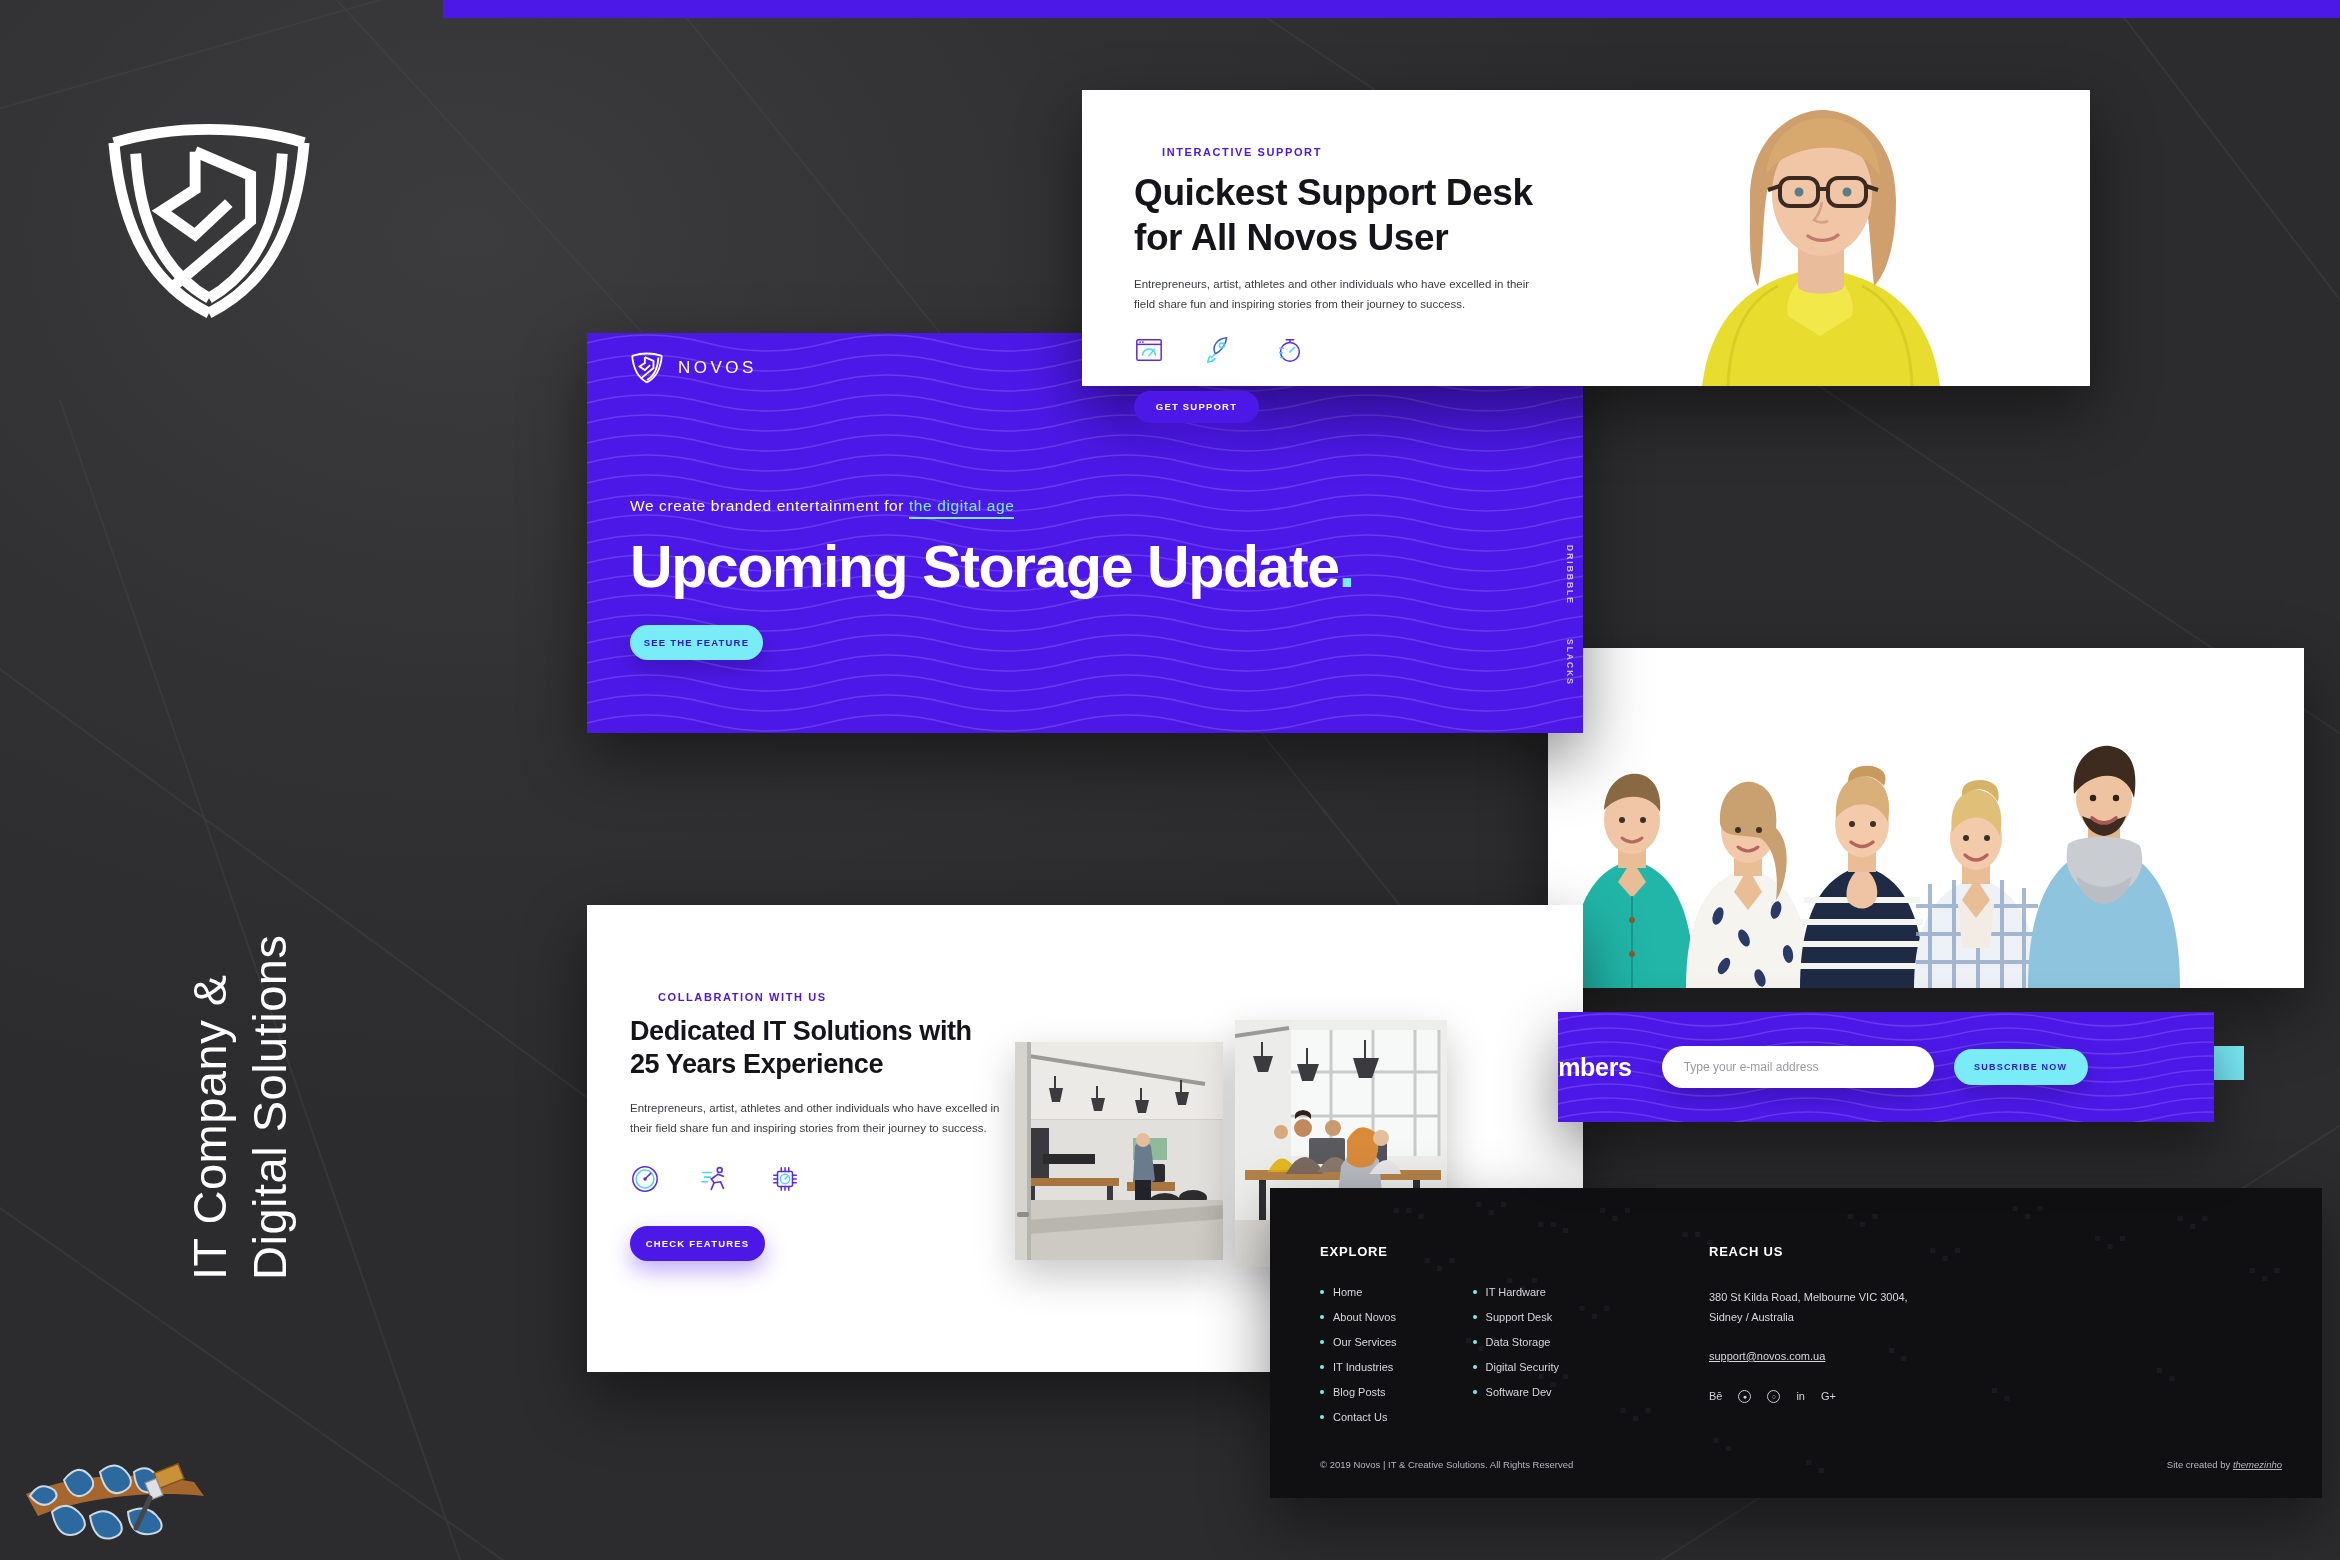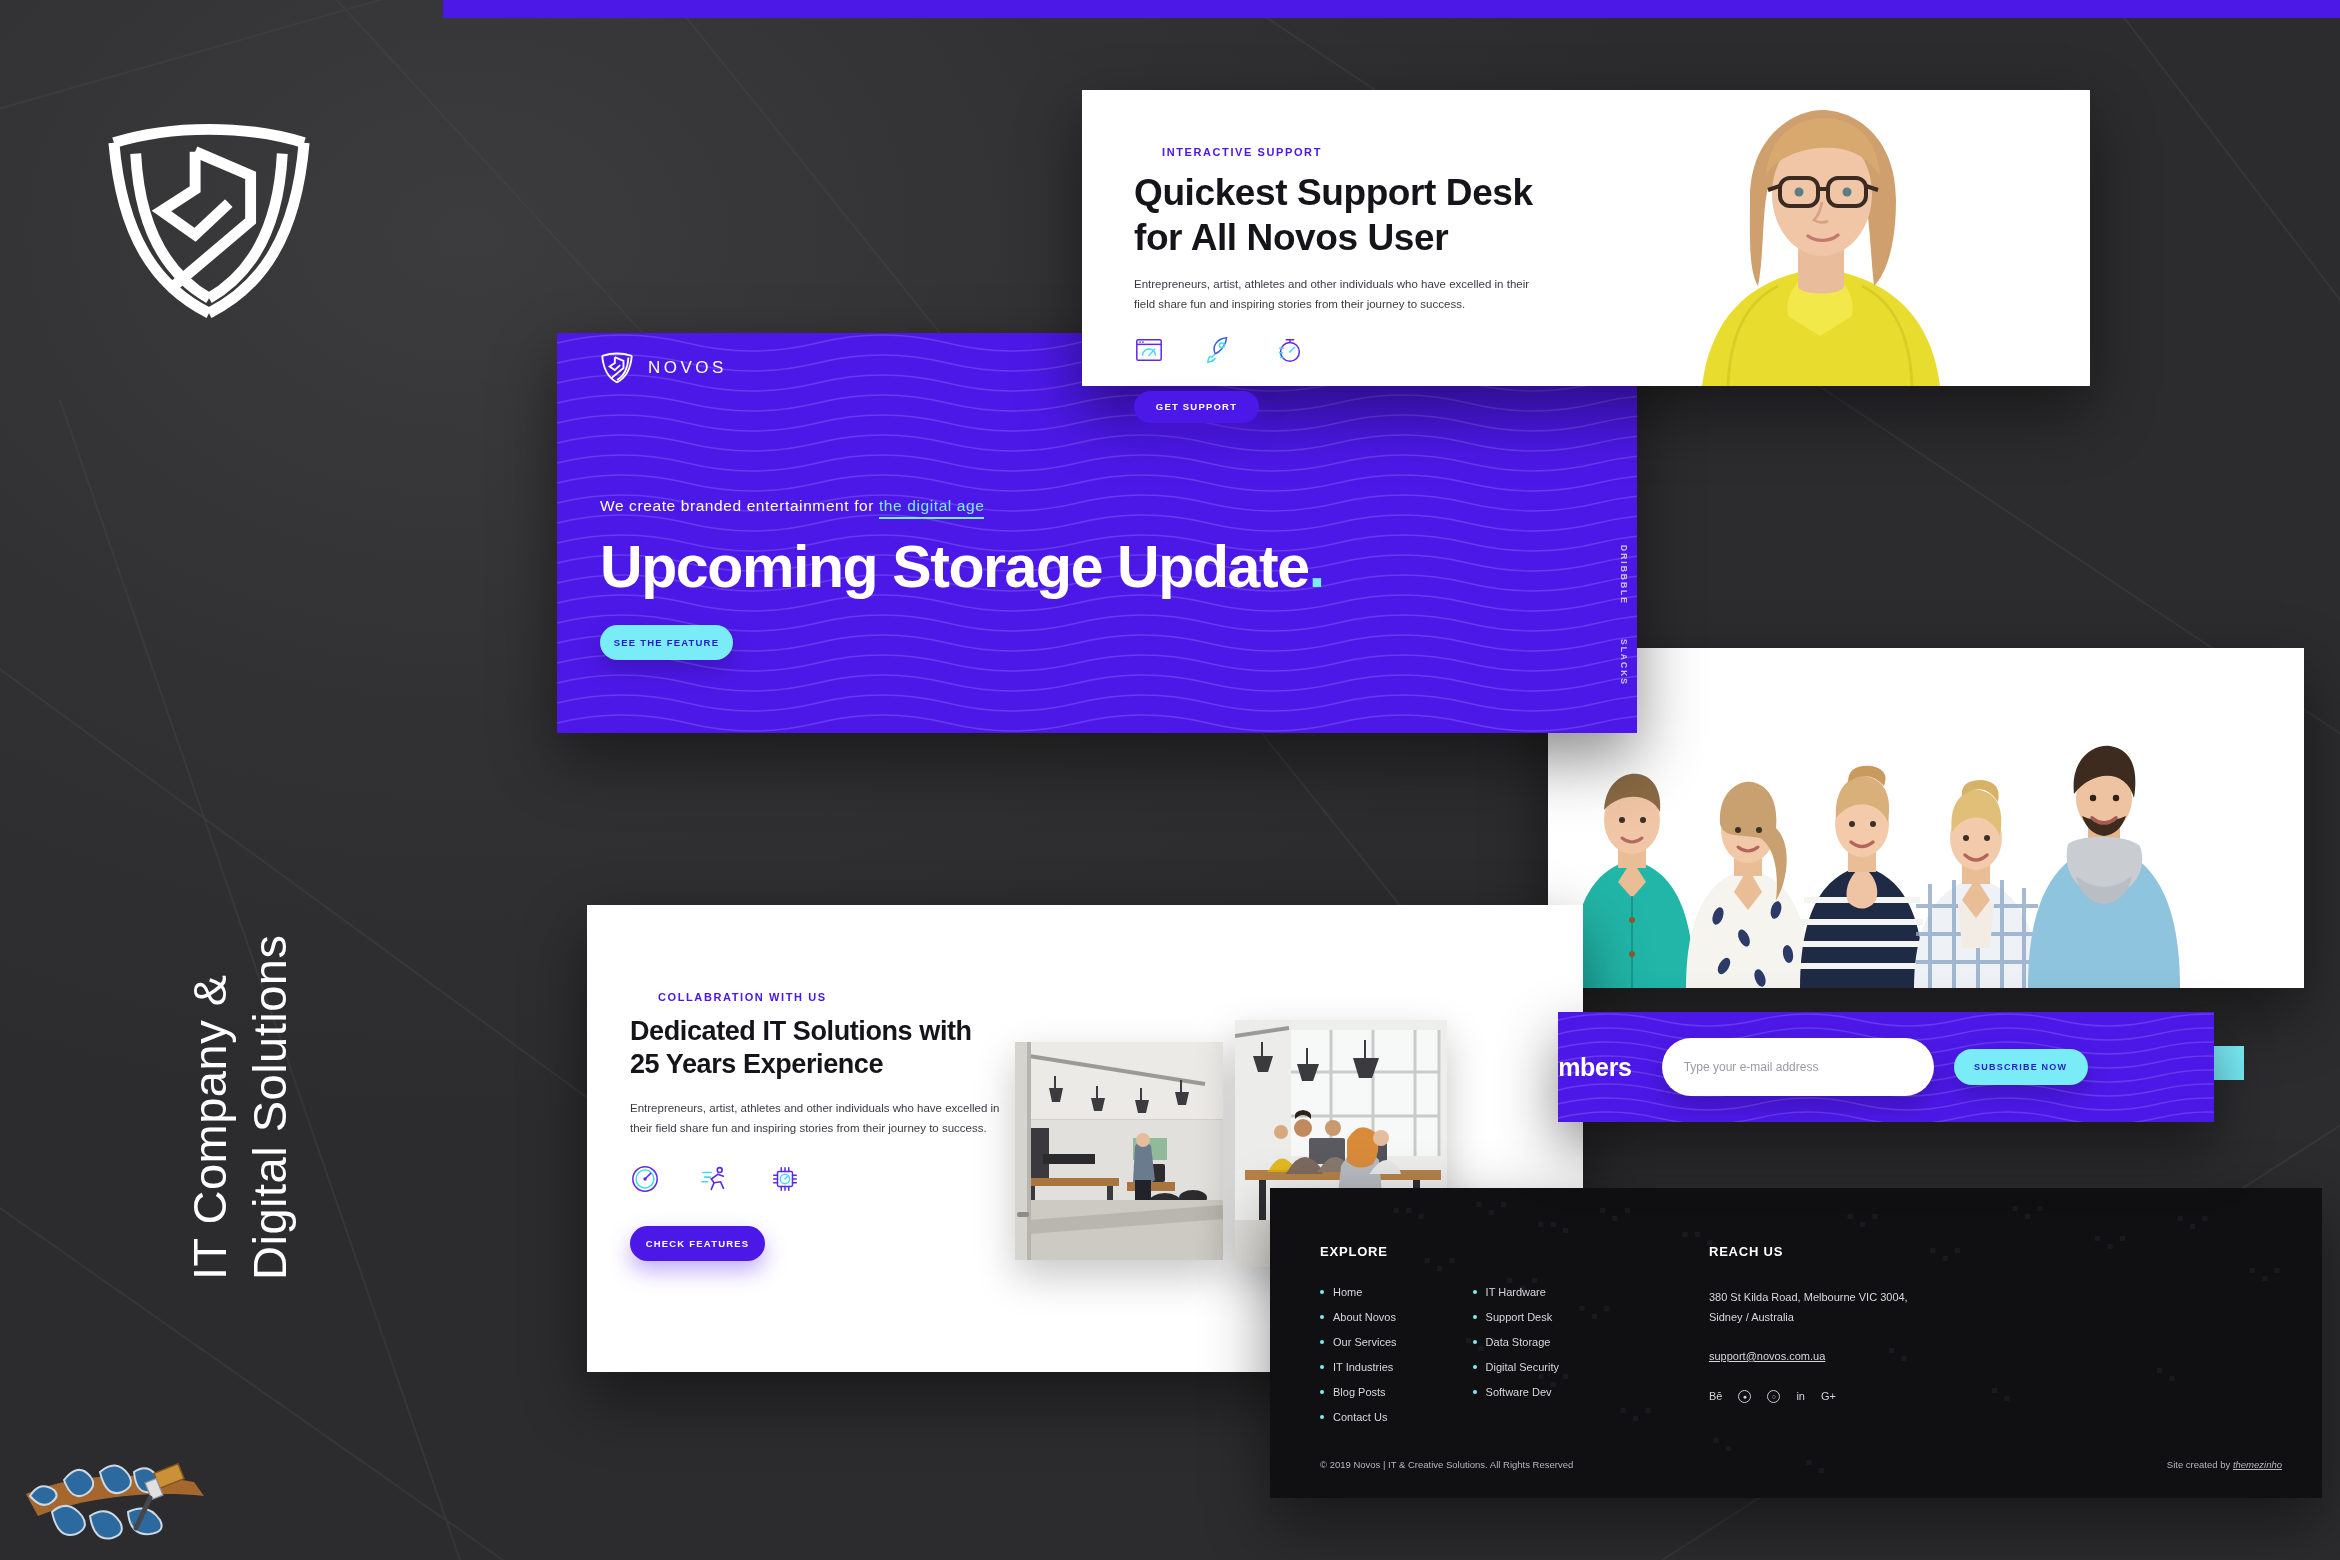--- a/index.html
+++ b/index.html
@@ -94,21 +94,21 @@
   }
   .btn-purple { background: #4c18e8; color: #fff; box-shadow: 0 10px 22px rgba(76,24,232,.35); }
   .btn-cyan   { background: #79ecf7; color: #2a18c8; box-shadow: 0 10px 22px rgba(0,0,0,.18); }
 
   #btn-get-support { margin-top: 26px; width: 125px; height: 32px; font-size: 9.5px; }
 
   #card-support .photo { flex: 1; position: relative; overflow: hidden; }
 
   
   #card-hero {
-    left: 557px; top: 333px; width: 1080px; height: 400px;
+    left: 587px; top: 333px; width: 996px; height: 400px;
     background: #4c18e8; z-index: 5; overflow: hidden;
   }
   .wave-bg { position: absolute; inset: 0; opacity: .22; }
   .wave-bg svg { width: 100%; height: 100%; display: block; }
 
   .hero-logo {
     position: absolute; left: 43px; top: 18px;
     display: flex; align-items: center; gap: 14px;
   }
   .hero-logo .mark { width: 34px; height: 33px; }
@@ -209,21 +209,21 @@
     background: #4c18e8; z-index: 8; overflow: hidden;
     display: flex; align-items: center; padding-left: 8px;
   }
   .news-title {
     position: relative; z-index: 2;
     color: #ffffff; font-size: 25px; font-weight: 700; letter-spacing: -.3px;
     margin-left: -42px;
   }
   #news-email {
     position: relative; z-index: 2;
-    margin-left: 30px; width: 272px; height: 58px;
+    margin-left: 30px; width: 272px; height: 42px;
     border: none; border-radius: 999px; background: #fff;
     padding: 0 22px; font-size: 12px; color: #3a3a44;
     font-family: "Liberation Sans", sans-serif;
     box-shadow: 0 10px 24px rgba(0,0,0,.2);
   }
   #news-email::placeholder { color: #9a9aa6; }
   #btn-subscribe { position: relative; z-index: 2; margin-left: 20px; width: 134px; height: 36px; font-size: 9px; }
 
   .news-cyan-tab {
     position: absolute; left: 2214px; top: 1046px; width: 30px; height: 34px;

